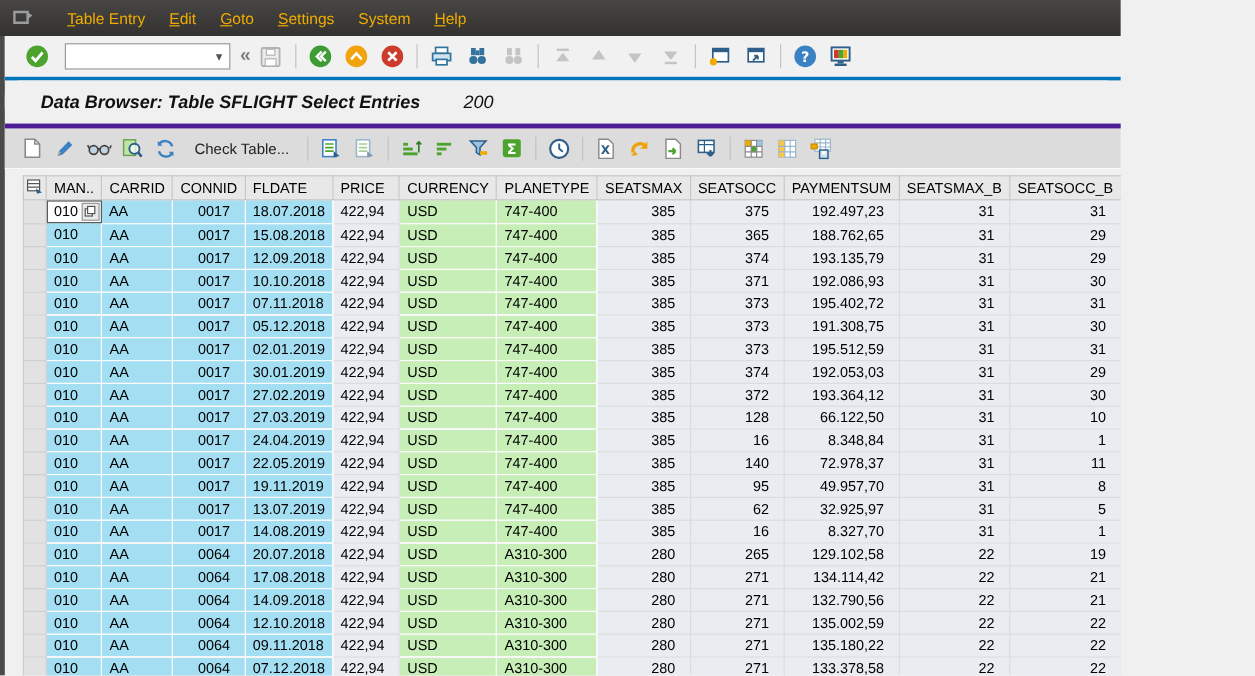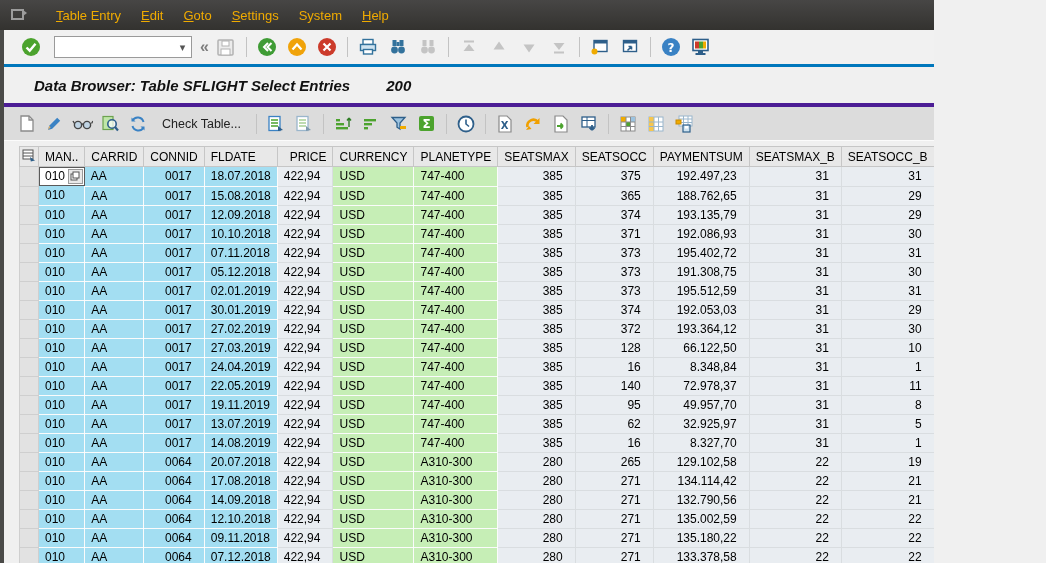--- a/index.html
+++ b/index.html
@@ -36,40 +36,40 @@
   .tbtn { background:none; border:none; padding:1px; margin:0 3px; display:inline-flex; align-items:center; justify-content:center; width:24px; height:24px; }
   .sep { width:1px; height:20px; background:#c3c3c3; margin:0 5px; }
   .combo { display:inline-flex; align-items:center; width:138px; height:22px; background:#fff; border:1px solid #9a9a9a; margin:0 6px 0 8px; }
   .combo input { flex:1; border:none; outline:none; height:18px; width:100px; font-size:12px; font-family:inherit; background:transparent; }
   .combo-btn { width:17px; height:20px; border:none; background:transparent; color:#555; font-size:11px; padding:0; }
   .chev { color:#7d7d7d; font-size:16px; font-weight:bold; padding:0 2px; background:none; border:none; }
 
   
   .titlebar { height:36px; display:flex; align-items:center; background:var(--title-bg,#f0f0f0); padding-left:30px;border-radius:13px; }
   .titlebar .t { font-size:15px; font-weight:bold; font-style:italic; color:#111; }
-  .titlebar .c { font-size:15px; font-weight:bold; font-style:italic; color:#111; margin-left:36px; }
+  .titlebar .c { font-size:15px; font-weight:normal; font-style:italic; color:#111; margin-left:36px; }
 
   
   .appbar {
     height:38px; background:var(--appbar-bg,#dcdcdc);
     border-top:4px solid #4c1d95; border-bottom:1px solid #fbfbfb;
     display:flex; align-items:center; padding-left:8px;
   }
   .abtn { background:none; border:none; padding:1px; margin:0 2px; display:inline-flex; align-items:center; justify-content:center; width:24px; height:24px; }
   .ct-btn { background:none; border:none; font-family:inherit; font-size:12.5px; color:#222; padding:2px 6px; margin:0 4px; }
 
   
   .table-zone { padding:5px 0 0 15px; }
   table { border-collapse:collapse; table-layout:fixed; font-size:12px; color:#000; }
   th {
     background:var(--header-cell,#e8e8e8); font-weight:normal; text-align:left;
     height:20px; padding:1px 6px; border:1px solid #c6c6c6;
     overflow:hidden; white-space:nowrap;
   }
-  th.r { text-align:right; }
+  th.r { text-align:left; }
   th.selh { padding:1px 2px; }
   td {
     height:19px; padding:1px 6px; overflow:hidden; white-space:nowrap;
   }
   td.r { text-align:right; padding-right:12px; }
   td.key { background:var(--key-cell,#a3def2); border-right:1px solid rgba(255,255,255,.75); border-bottom:1px solid rgba(255,255,255,.75); }
   td.green { background:var(--green-cell,#c6eeb6); border-right:1px solid rgba(255,255,255,.75); border-bottom:1px solid rgba(255,255,255,.75); }
   td.num { background:var(--num-cell,#e9edf1); border-right:1px solid #d9dde0; border-bottom:1px solid #d9dde0; }
   td.sel { background:var(--sel-cell,#e2e2e2); border:1px solid #cfcfcf; }
   td.cur {

